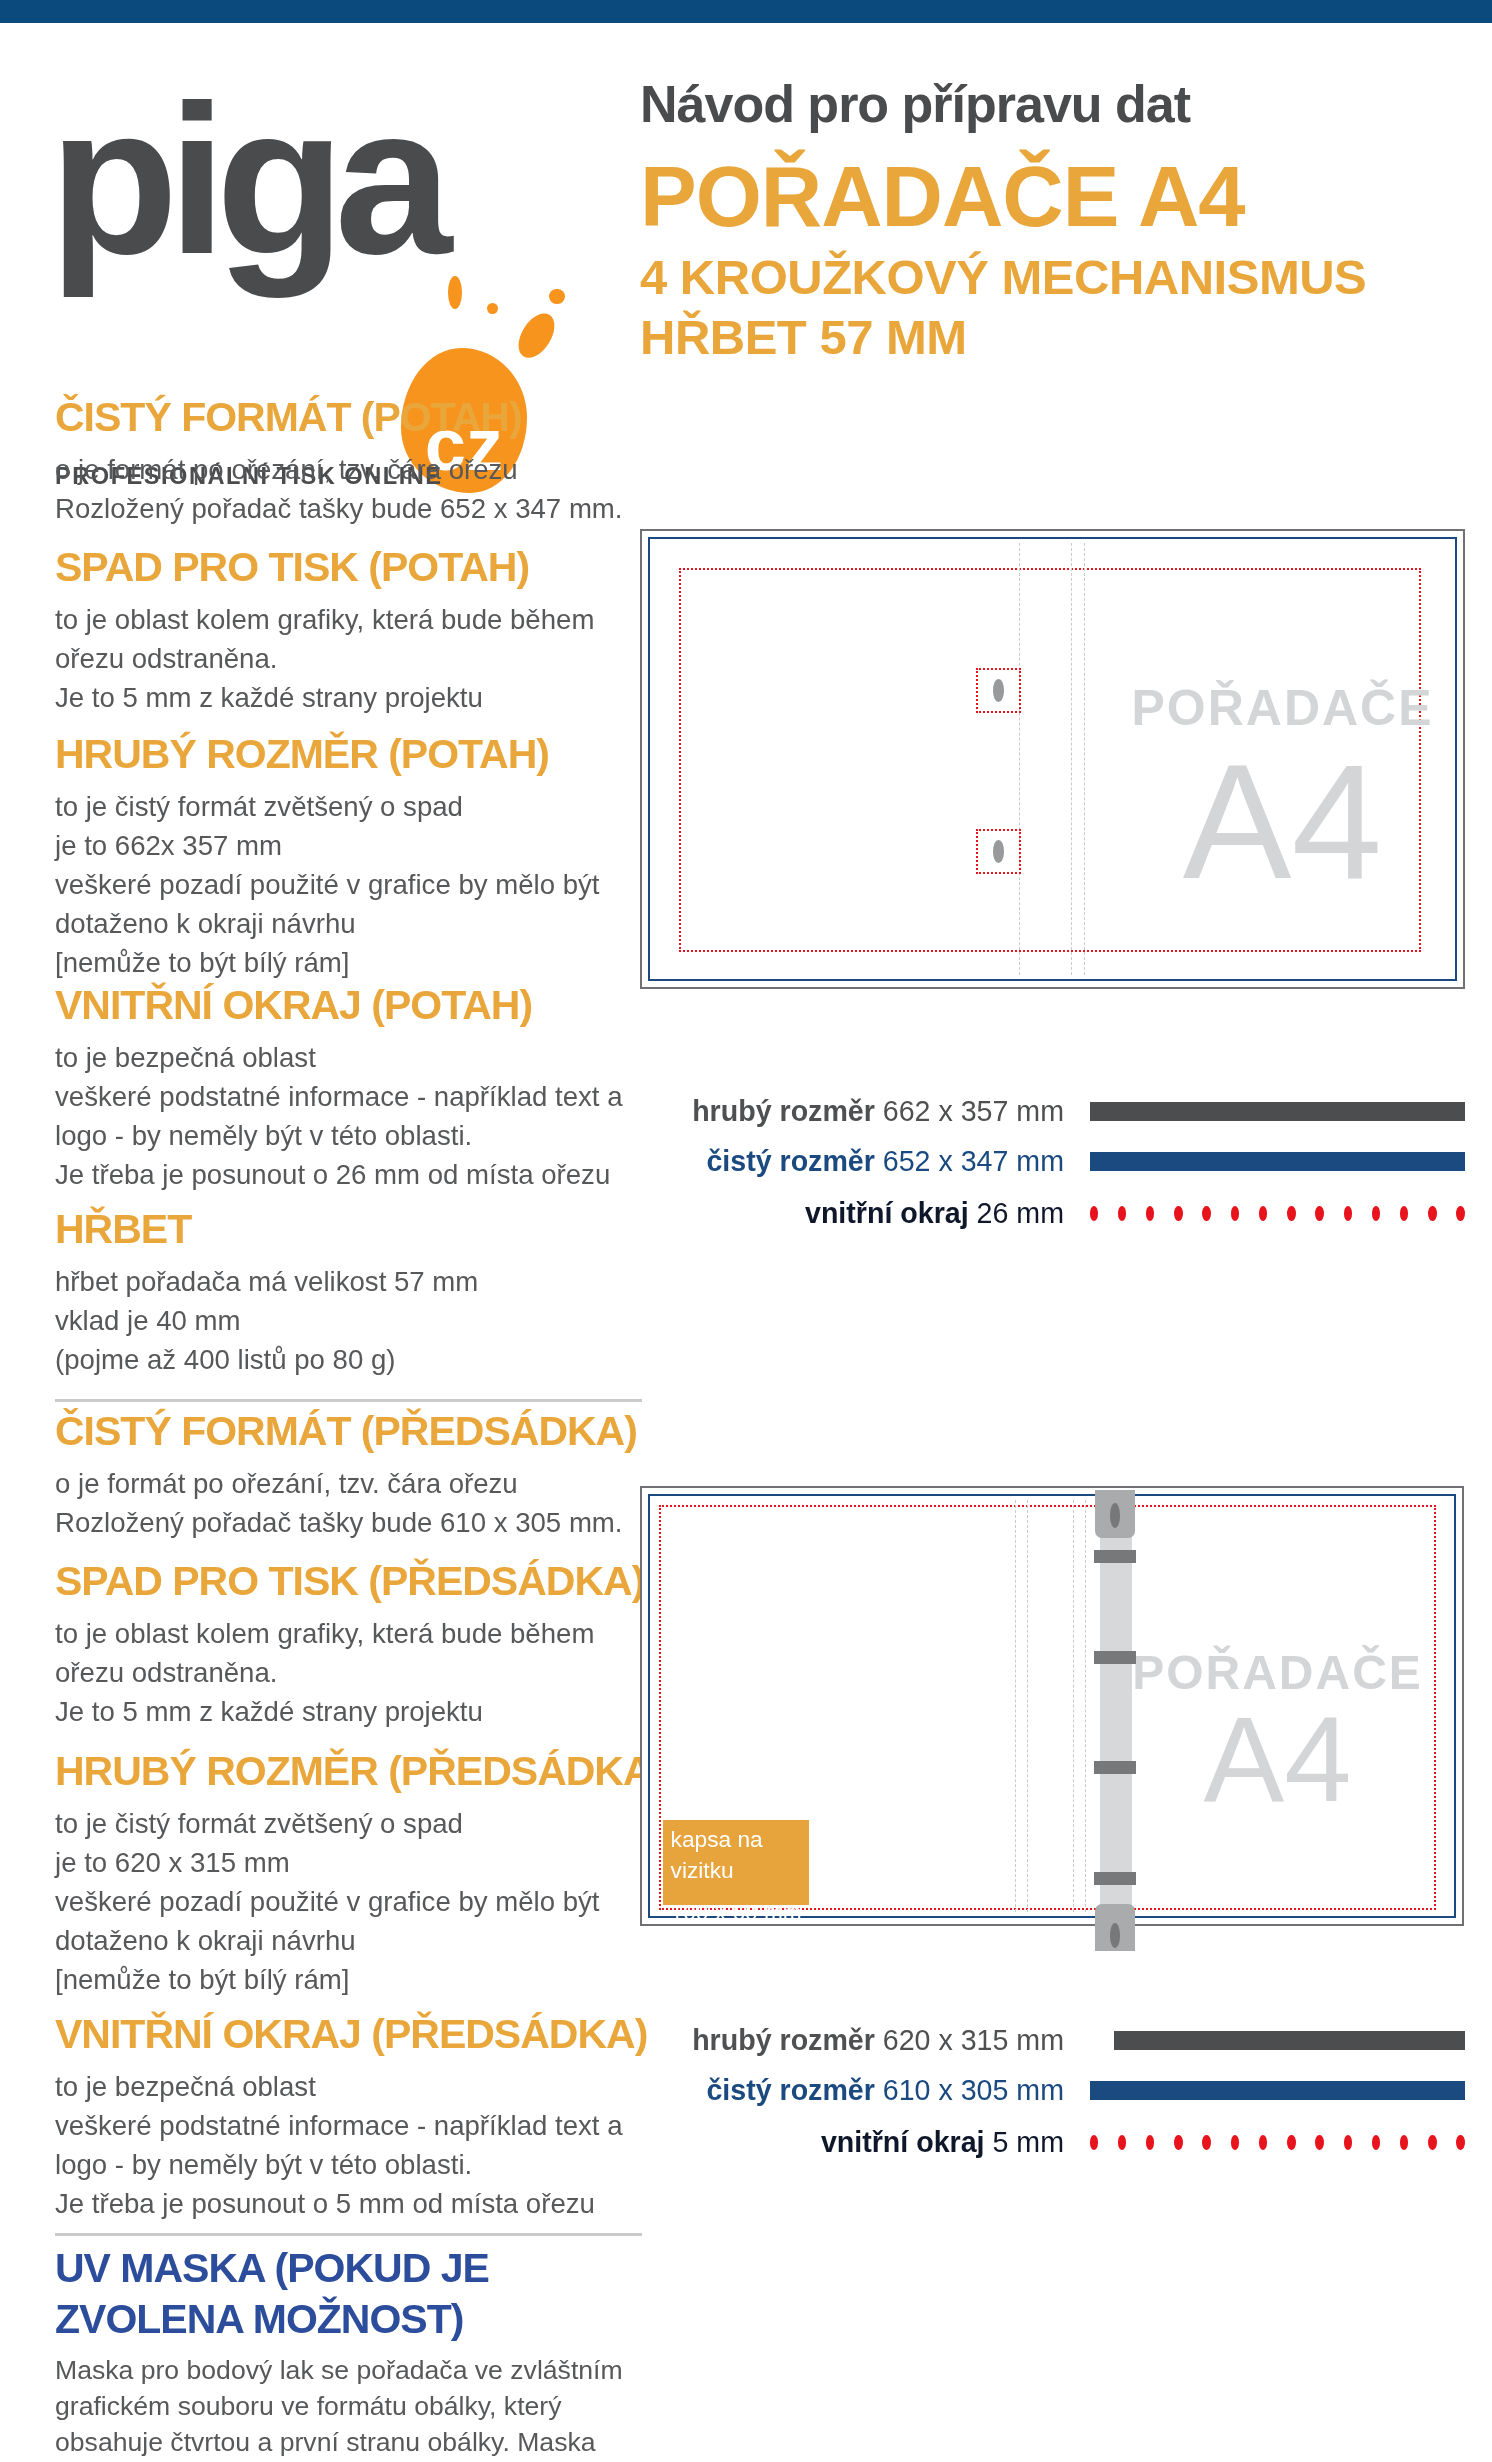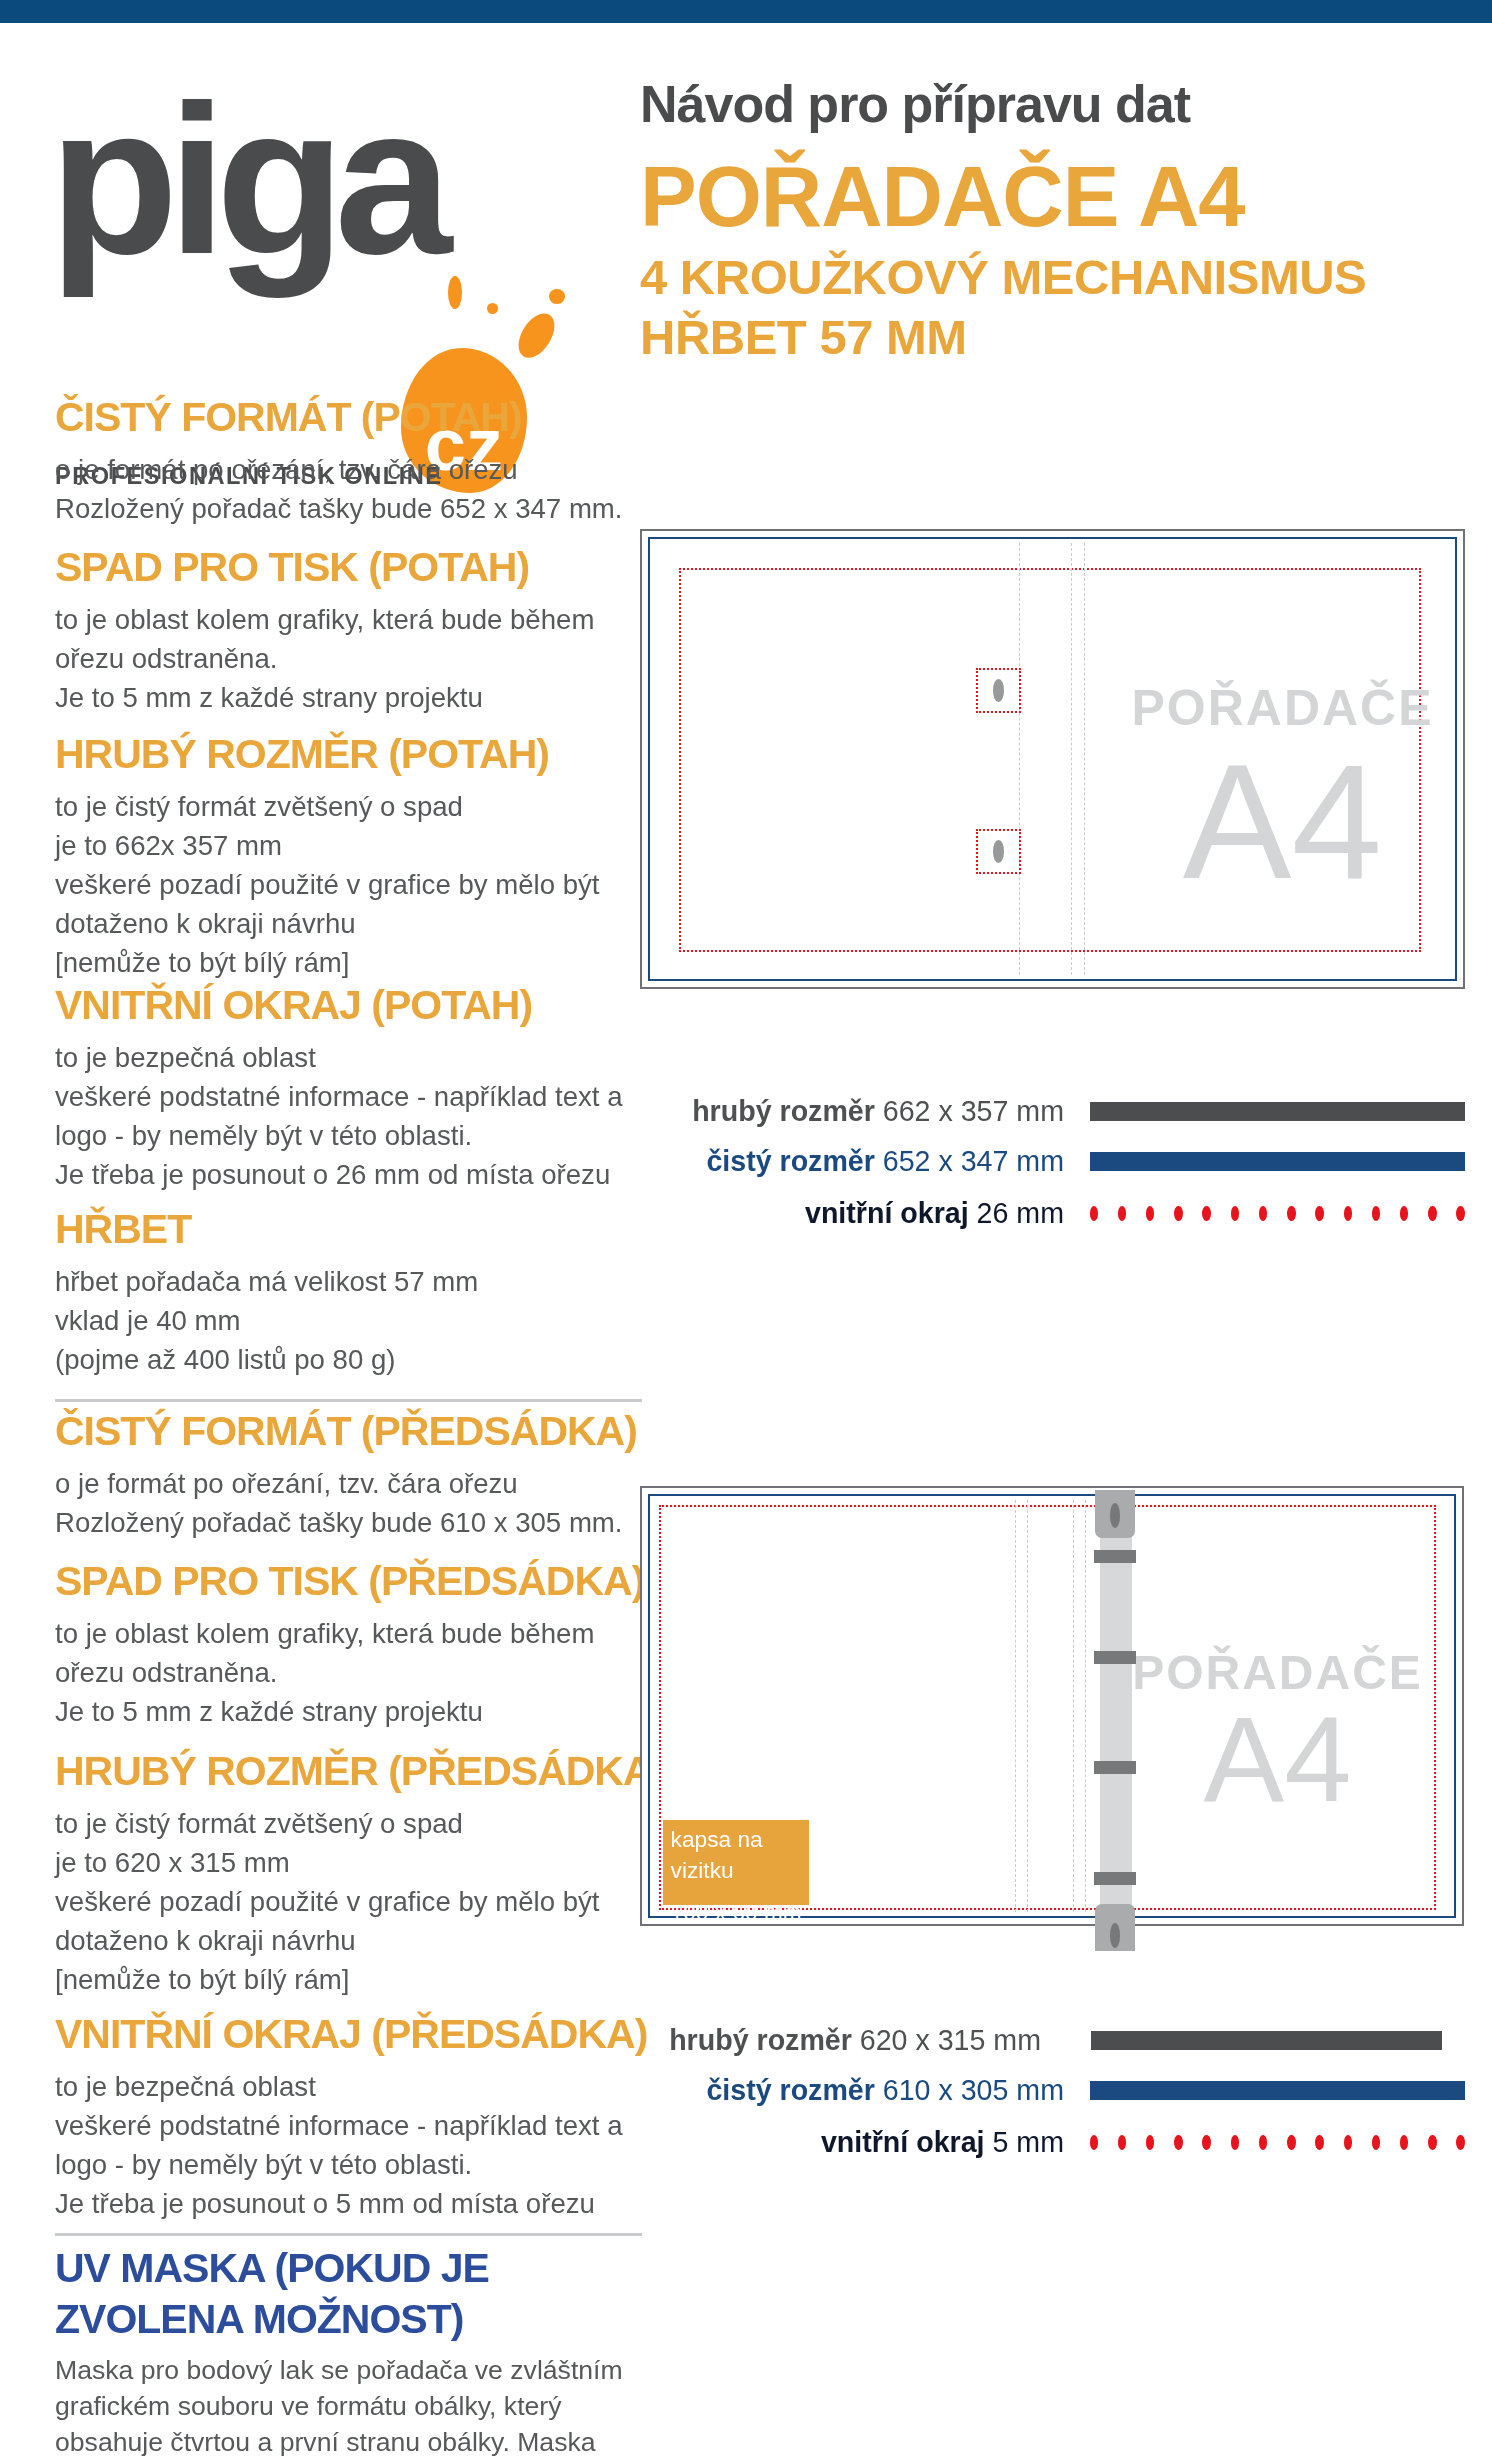--- a/index.html
+++ b/index.html
@@ -253,21 +253,21 @@
       <div class="hole" style="top:18.7px;"></div>
     </div>
 
     <div class="kapsa">
       <div>kapsa na</div>
       <div style="margin-top:3px;">vizitku</div>
       <div style="margin-top:13.8px;">100 x 60 mm</div>
     </div>
   </div>
 
-  <div class="abs lrow" style="left:617px;top:2025px;gap:24px;">
+  <div class="abs lrow" style="left:640px;top:2025px;gap:24px;">
     <div class="lab gray">
       <b>hrubý rozměr</b>
       <span>620 x 315 mm</span>
     </div>
     <div class="barzone">
         <div class="bar gray"></div>
       </div>
   </div>
   <div class="abs lrow" style="left:640px;top:2075px;">
     <div class="lab navy">

